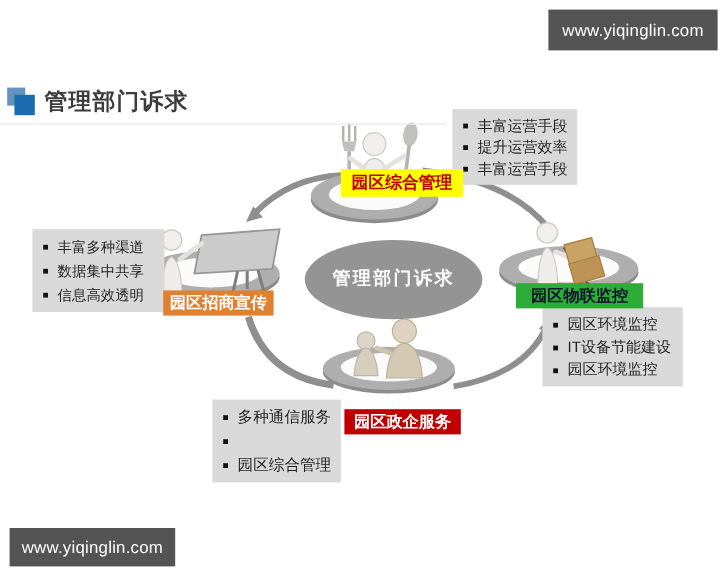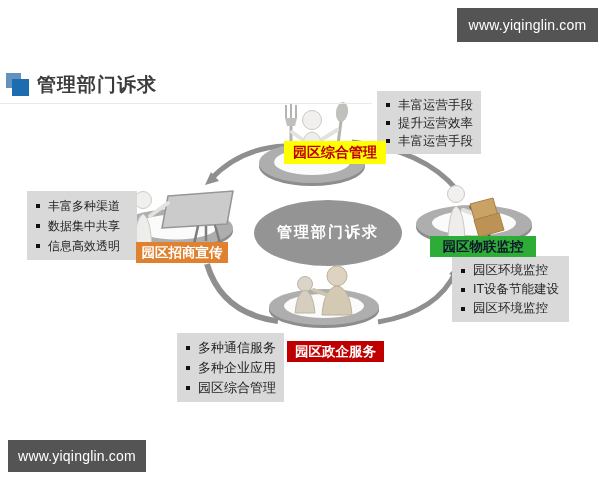--- a/index.html
+++ b/index.html
@@ -182,20 +182,19 @@
 </div>
 <div class="abs node-label lbl-right" style="background-color: rgb(46, 172, 56); color: #0f172a;">园区物联监控</div>
 
 <div class="abs bbox bb-bottom">
   <div class="row">
       <span class="blt"></span>
       <span>多种通信服务</span>
     </div>
   <div class="row">
       <span class="blt"></span>
-      <span>多种企业应用</span>
     </div>
   <div class="row">
       <span class="blt"></span>
       <span>园区综合管理</span>
     </div>
 </div>
 <div class="abs node-label lbl-bottom" style="background-color: rgb(192, 0, 0); color: rgb(255, 255, 255);">园区政企服务</div>
 
 </body></html>

